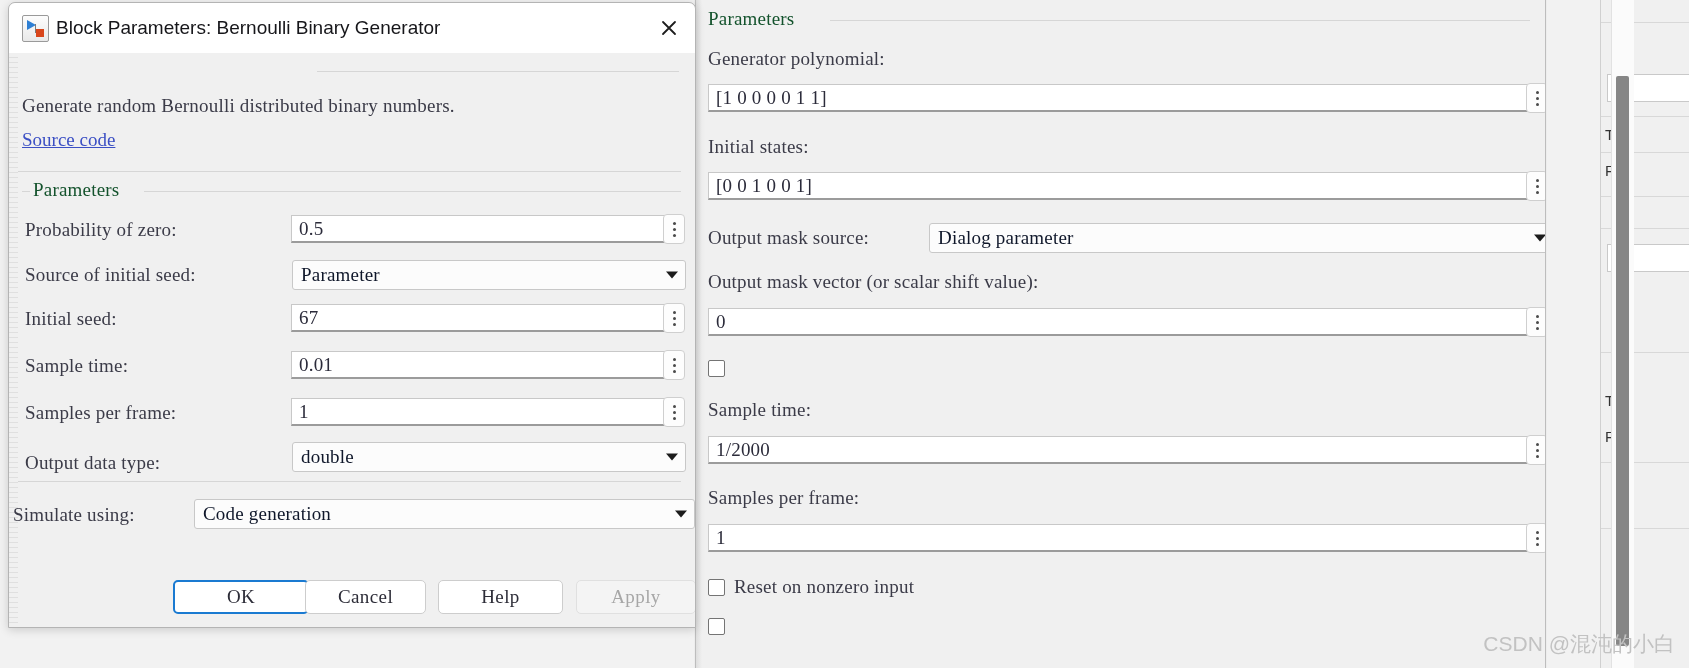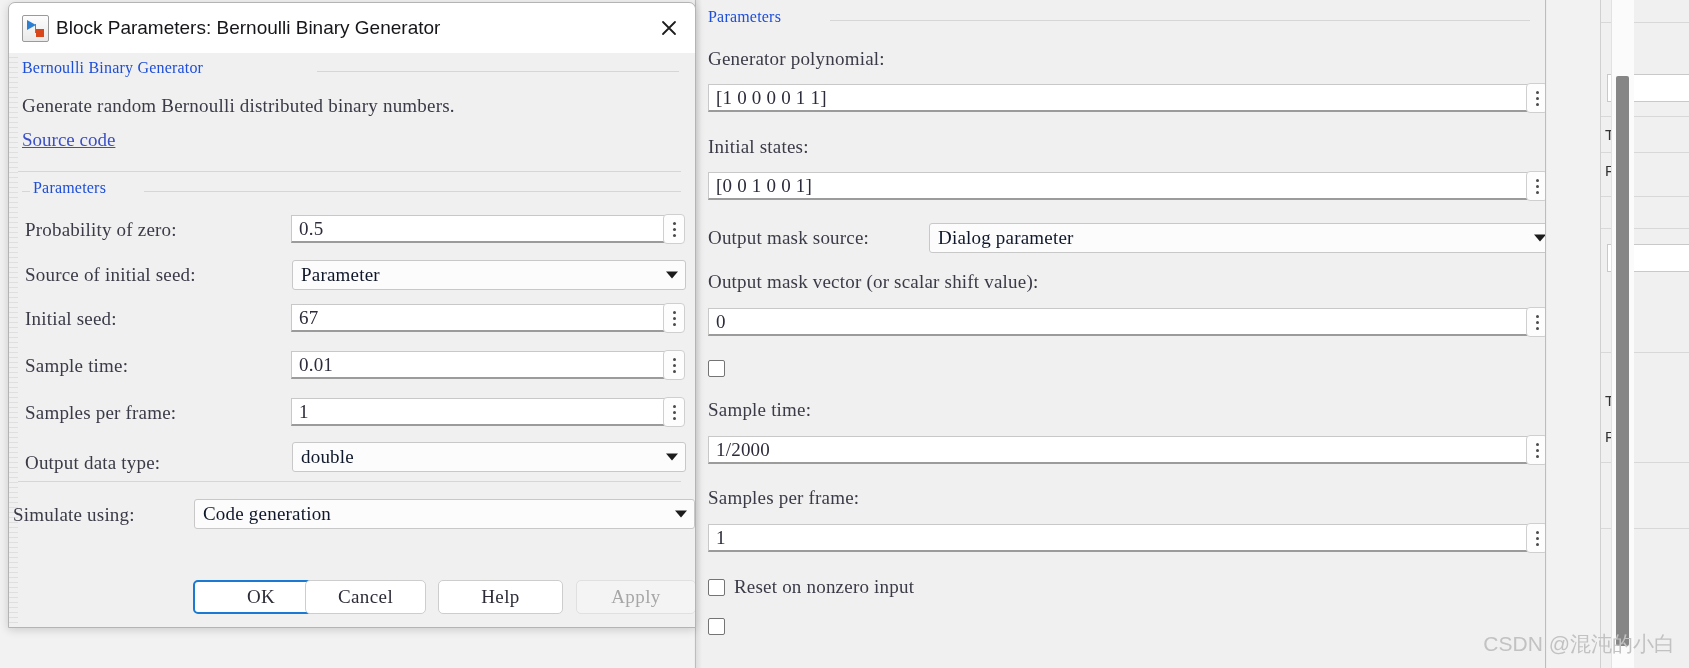--- a/index.html
+++ b/index.html
@@ -37,21 +37,21 @@
     box-shadow:0 0 0 1px rgba(0,0,0,0.02);
     overflow:hidden;
   }
   
   .right-panel .gutter{
     position:absolute;left:0;top:0;width:6px;height:100%;
     background:linear-gradient(to right,#dedede,#f0f0f0);
   }
 
   .grp-title{
-    position:absolute;font-size:16px;color:#1d4ed8;letter-spacing:.2px;white-space:nowrap;
+    position:absolute;font-size:19px;color:#14532d;letter-spacing:.2px;white-space:nowrap;
   }
   .grp-rule{
     position:absolute;height:1px;background:#d6d6d6;
   }
 
   .lbl{
     position:absolute;font-size:19px;color:#3b3b48;white-space:nowrap;letter-spacing:.2px;
   }
 
   .field{
@@ -270,21 +270,20 @@
       <div class="xbtn">
         <svg width="20" height="20" viewBox="0 0 20 20" aria-hidden="true">
           <path d="M4 4 L16 16 M16 4 L4 16" stroke="#1d1d1d" stroke-width="1.8" fill="none" stroke-linecap="round"></path>
         </svg>
       </div>
     </div>
 
     <div class="body">
       <div class="leftstrip"></div>
 
-      <div class="grp-title" style="left:13px;top:6px;">Bernoulli Binary Generator</div>
       <div class="grp-rule" style="left:308px;top:18px;width:362px;"></div>
       <div class="lbl" style="left:13px;top:42px;">Generate random Bernoulli distributed binary numbers.</div>
       <div class="link" style="left:13px;top:76px;">Source code</div>
       <div class="grp-rule" style="left:9px;top:118px;width:663px;"></div>
 
       <div class="grp-title" style="left:24px;top:126px;">Parameters</div>
       <div class="grp-rule" style="left:135px;top:138px;width:537px;"></div>
       <div class="grp-rule" style="left:13px;top:138px;width:8px;"></div>
 
       <div class="lbl" style="left:16px;top:166px;">Probability of zero:</div>
@@ -340,21 +339,21 @@
       </div>
 
       <div class="grp-rule" style="left:9px;top:428px;width:663px;"></div>
 
       <div class="lbl" style="left:4px;top:451px;">Simulate using:</div>
       <div class="combo" style="left:185px;top:446px;width:501px;">
         <span class="val">Code generation</span>
         <span class="arrow"></span>
       </div>
 
-      <div class="btn primary" style="left:164px;top:527px;width:136px;margin-left:20px;">
+      <div class="btn primary" style="left:164px;top:527px;width:136px;">
         <span>OK</span>
       </div>
       <div class="btn" style="left:296px;top:527px;width:121px;">
         <span>Cancel</span>
       </div>
       <div class="btn" style="left:429px;top:527px;width:125px;">
         <span>Help</span>
       </div>
       <div class="btn disabled" style="left:567px;top:527px;width:120px;">
         <span>Apply</span>

